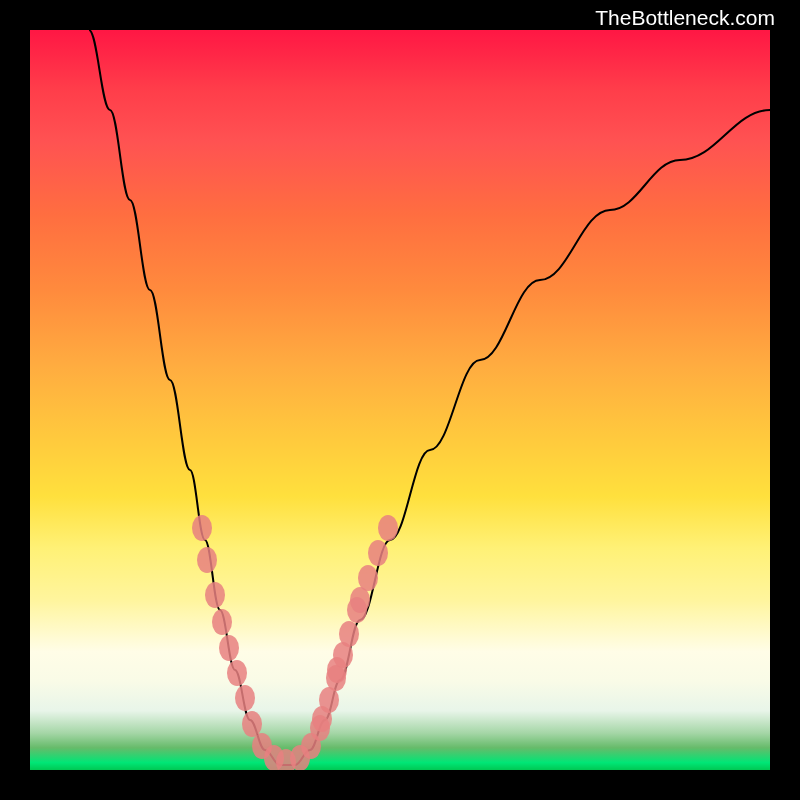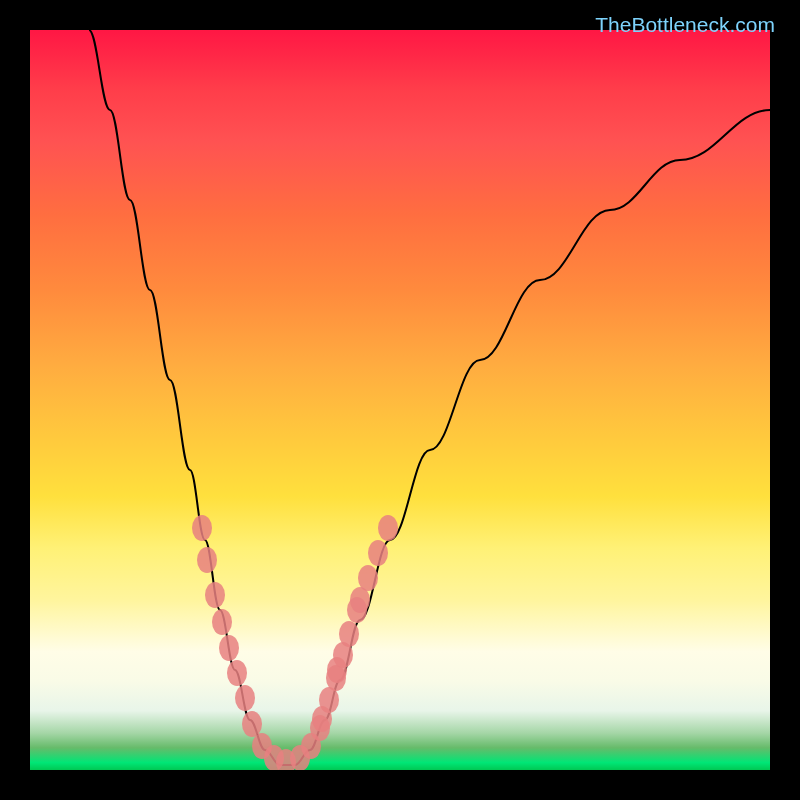--- a/index.html
+++ b/index.html
@@ -9,23 +9,23 @@
     }
     body {
       width: 800px;
       height: 800px;
       background: #000;
       position: relative;
       font-family: Arial, sans-serif;
     }
     .watermark {
       position: absolute;
-      top: 13px;
+      top: 6px;
       right: 25px;
-      color: #7dd3fc;
+      color: #ffffff;
       font-size: 21px;
       font-weight: normal;
       z-index: 10;
     }
     .plot-area {
       position: absolute;
       top: 30px;
       left: 30px;
       width: 740px;
       height: 740px;

